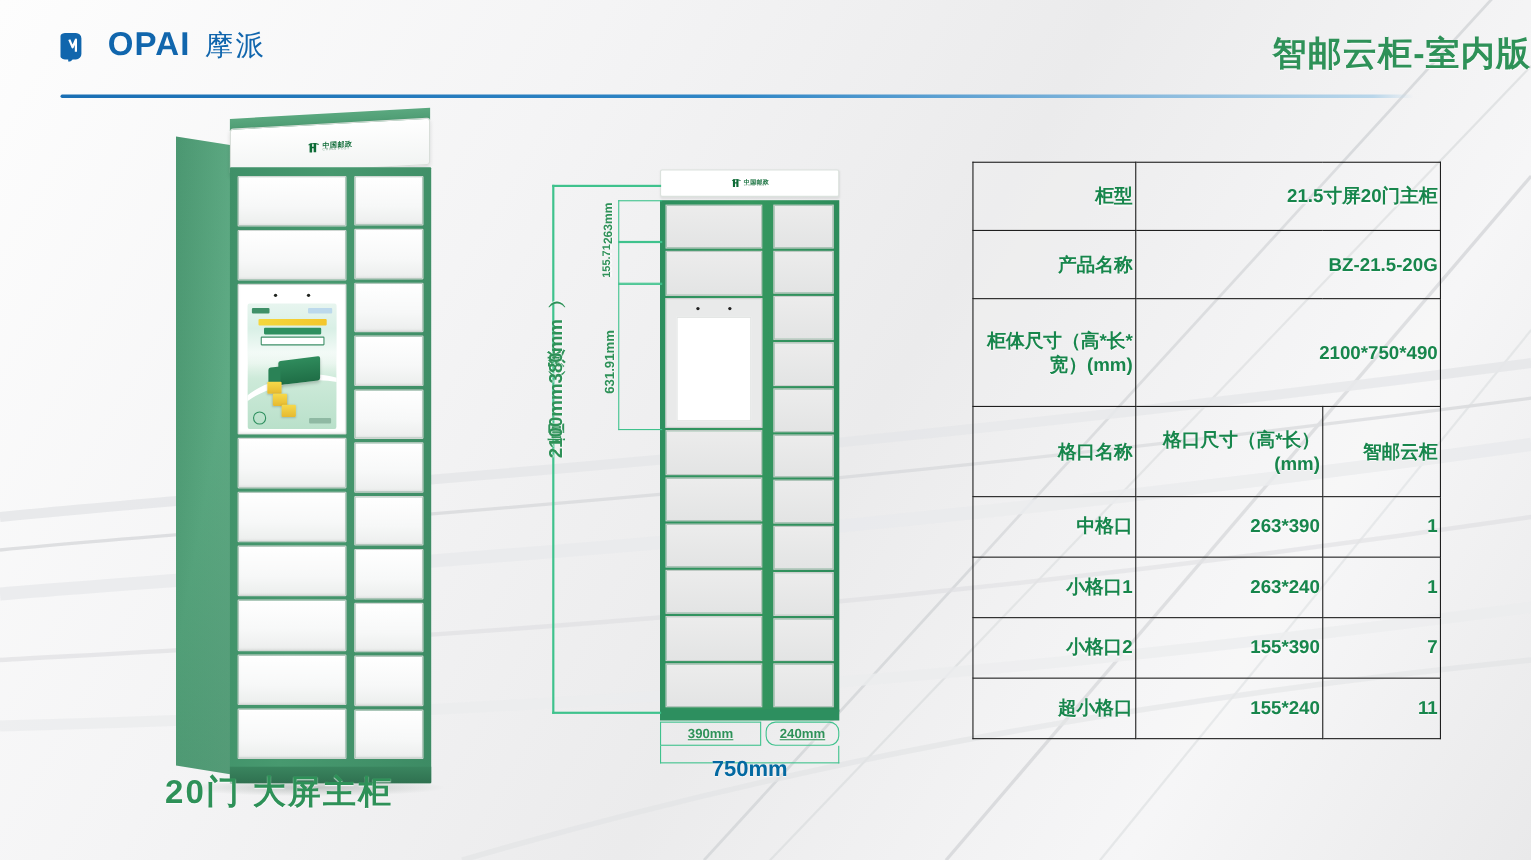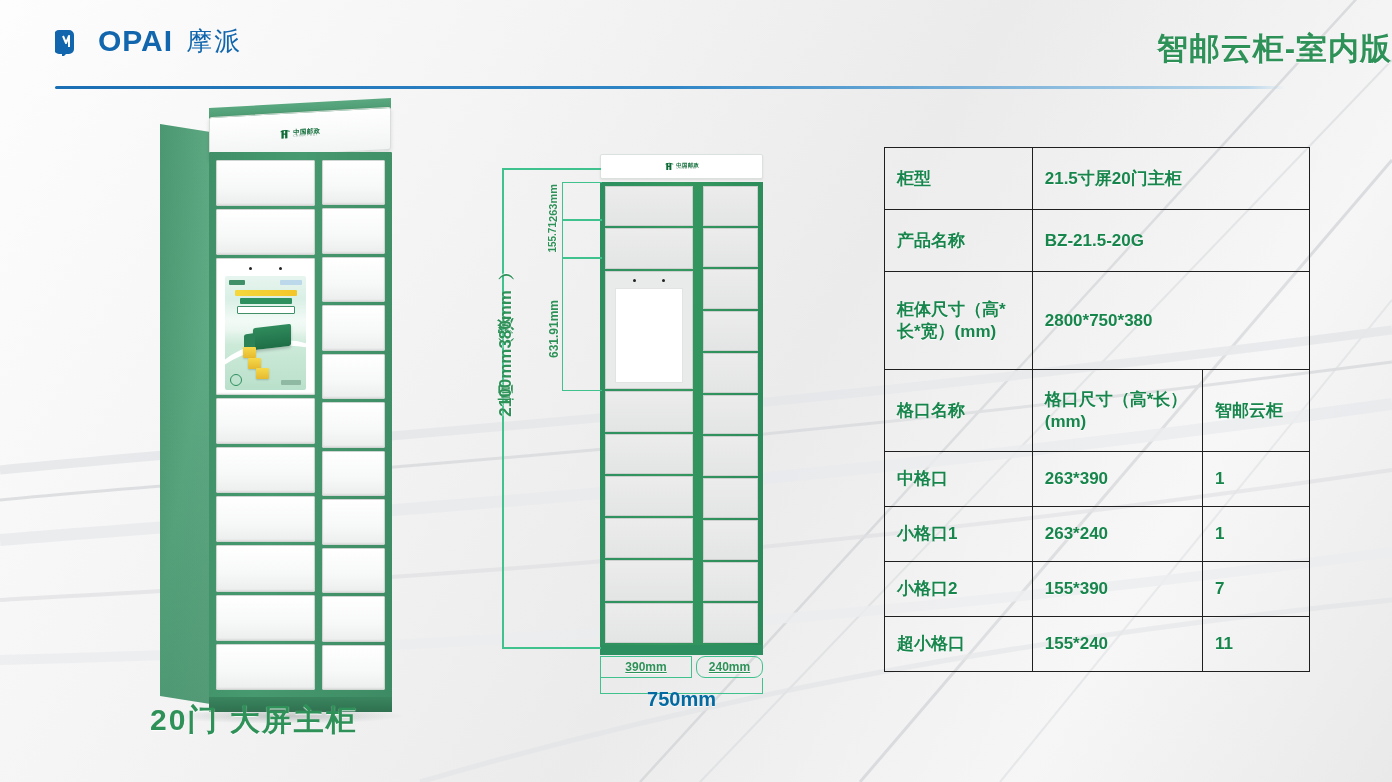--- a/index.html
+++ b/index.html
@@ -276,24 +276,24 @@
     position:absolute; left:884px; top:147px;
     width:426px;
     border-collapse:collapse;
     z-index:4;
     background:rgba(255,255,255,.10);
   }
   #spec-table td {
     border:1.3px solid #1f1f1f;
     color:#17864c;
     font-weight:bold;
-    text-align:left;
+    text-align:right;
     vertical-align:middle;
     font-size:17px;
-    padding:9px 12px;
+    padding:9px 2px;
     line-height:1.28;
     text-shadow:0 1px 1px rgba(255,255,255,.75);
     margin-left:48px;
   }
   #spec-table td.label { width:138px; }
   #spec-table td.val-wide { }
   #spec-table td.dim-col { width:159px; }
   #spec-table td.qty-col { width:100px; }
   #spec-table tr.row-tall td { height:62px; }
   #spec-table tr.row-xtall td { height:98px; }
@@ -486,21 +486,21 @@
     <tr class="row-tall">
       <td class="label">柜型</td>
       <td colspan="2" class="val-wide">21.5寸屏20门主柜</td>
     </tr>
     <tr class="row-tall">
       <td class="label">产品名称</td>
       <td colspan="2" class="val-wide">BZ-21.5-20G</td>
     </tr>
     <tr class="row-xtall">
       <td class="label">柜体尺寸（高*长*宽）(mm)</td>
-      <td colspan="2" class="val-wide">2800*750*380</td>
+      <td colspan="2" class="val-wide">2100*750*490</td>
     </tr>
     <tr class="row-head">
       <td class="label">格口名称</td>
       <td class="dim-col">格口尺寸（高*长）(mm)</td>
       <td class="qty-col">智邮云柜</td>
     </tr>
     <tr class="row-std">
       <td class="label">中格口</td>
       <td class="dim-col">263*390</td>
       <td class="qty-col">1</td>

